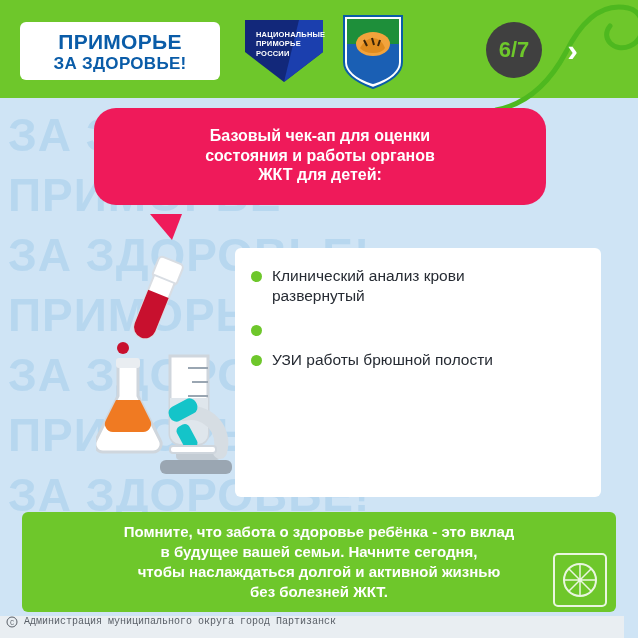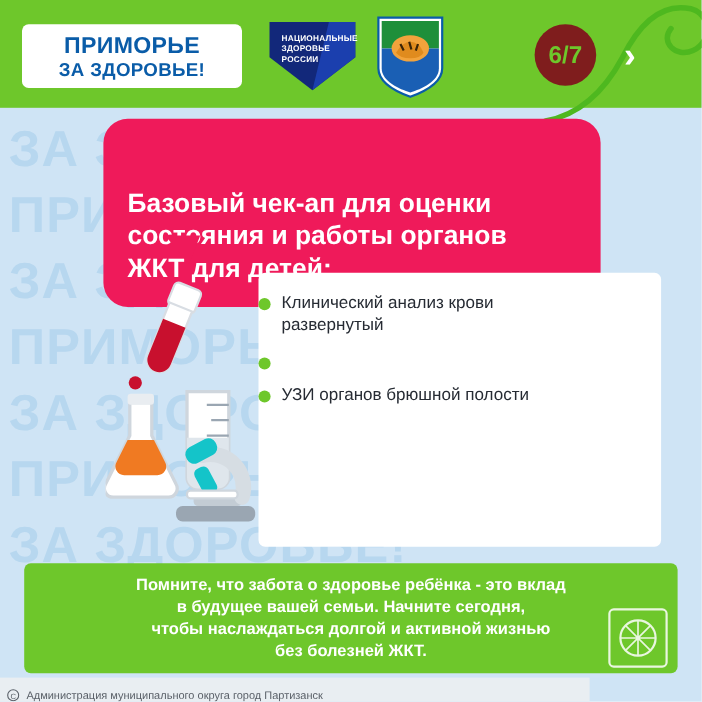--- a/index.html
+++ b/index.html
@@ -110,21 +110,21 @@
     height: 76px;
   }
   
   .counter {
     position: absolute;
     right: 96px;
     top: 22px;
     width: 56px;
     height: 56px;
     border-radius: 50%;
-    background: #7f1d1d;
+    background: #404040;
     color: #6ec72b;
     font-weight: bold;
     font-size: 22px;
     display: flex;
     align-items: center;
     justify-content: center;
   }
   .arrow-next {
     position: absolute;
     right: 60px;
@@ -141,45 +141,44 @@
     top: 108px;
     width: 452px;
     background: #ef1a5a;
     border-radius: 22px;
     padding: 18px 22px 20px 22px;
     box-sizing: border-box;
   }
   .bubble-text {
     color: #ffffff;
     font-weight: bold;
-    font-size: 24px;
+    font-size: 16px;
     line-height: 1.22;
-    text-align: left;
+    text-align: center;
     white-space: pre-line;
-    margin-top: 45px;
   }
   .bubble-tail {
     position: absolute;
     left: 150px;
     top: 214px;
     width: 0; height: 0;
     border-left: 22px solid transparent;
     border-right: 10px solid transparent;
     border-top: 26px solid #ef1a5a;
   }
   
   .list-card {
     position: absolute;
     left: 235px;
     top: 248px;
     width: 366px;
     height: 249px;
     background: #ffffff;
     border-radius: 6px;
-    padding: 18px 16px 10px 0;
+    padding: 18px 16px 10px 16px;
     box-sizing: border-box;
   }
   .li {
     display: flex;
     align-items: flex-start;
     margin-bottom: 14px;
   }
   .bullet {
     width: 11px;
     height: 11px;
@@ -223,25 +222,26 @@
     top: 552px;
     width: 56px;
     height: 56px;
     opacity: 0.85;
   }
   
   .caption {
     position: absolute;
     left: 0;
     bottom: 0;
-    width: 536px;
+    width: 624px;
     height: 22px;
     background: #e9eef2;
     display: flex;
-    align-items: flex-end;
+    align-items: flex-start;
+    font-family: Liberation Mono, monospace;
   }
   .caption-text {
     color: #5a6068;
     font-size: 10px;
     margin-left: 6px;
   }
   .caption-icon {
     margin-left: 6px;
     width: 12px;
     height: 12px;
@@ -268,21 +268,21 @@
 
   <div class="logo-box">
     <div class="logo-line1">ПРИМОРЬЕ</div>
     <div class="logo-line2">ЗА ЗДОРОВЬЕ!</div>
   </div>
 
   <svg class="np-logo" viewBox="0 0 82 66">
     <path d="M2 2 H80 V34 L41 64 L2 34 Z" fill="#12287a"></path>
     <path d="M41 64 L80 34 V2 H56 Z" fill="#1b3fae"></path>
   </svg>
-  <div class="np-text">НАЦИОНАЛЬНЫЕ ЗДОРОВЬЕ РОССИИ</div>
+  <div class="np-text">НАЦИОНАЛЬНЫЕ ПРИМОРЬЕ РОССИИ</div>
 
   <svg class="coat" viewBox="0 0 62 76">
     <path d="M2 2 H60 V48 C60 62, 42 70, 31 74 C20 70, 2 62, 2 48 Z" fill="#ffffff" stroke="#0a5ca8" stroke-width="2"></path>
     <path d="M5 5 H57 V30 H5 Z" fill="#1e8f3a"></path>
     <path d="M5 30 H57 V48 C57 60, 41 67, 31 70 C21 67, 5 60, 5 48 Z" fill="#1a5fb4"></path>
     <ellipse cx="31" cy="30" rx="17" ry="12" fill="#f2a33c"></ellipse>
     <path d="M18 34 q6 -10 13 -10 q8 0 12 10 q-3 5 -12 5 q-9 0 -13 -5 Z" fill="#e08b1e"></path>
     <path d="M22 26 l3 6 M30 24 l2 7 M38 26 l-2 6" stroke="#3a2408" stroke-width="2" fill="none"></path>
   </svg>
 
@@ -329,21 +329,21 @@
     <div class="li">
       <div class="bullet"></div>
       <div class="li-text">Клинический анализ крови
 развернутый</div>
     </div>
     <div class="li">
       <div class="bullet"></div>
     </div>
     <div class="li">
       <div class="bullet"></div>
-      <div class="li-text">УЗИ органов брюшной полости</div>
+      <div class="li-text">УЗИ работы брюшной полости</div>
     </div>
   </div>
 
   <div class="footer">
     <div class="footer-text">Помните, что забота о здоровье ребёнка - это вклад
 в будущее вашей семьи. Начните сегодня,
 чтобы наслаждаться долгой и активной жизнью
 без болезней ЖКТ.</div>
   </div>
 

